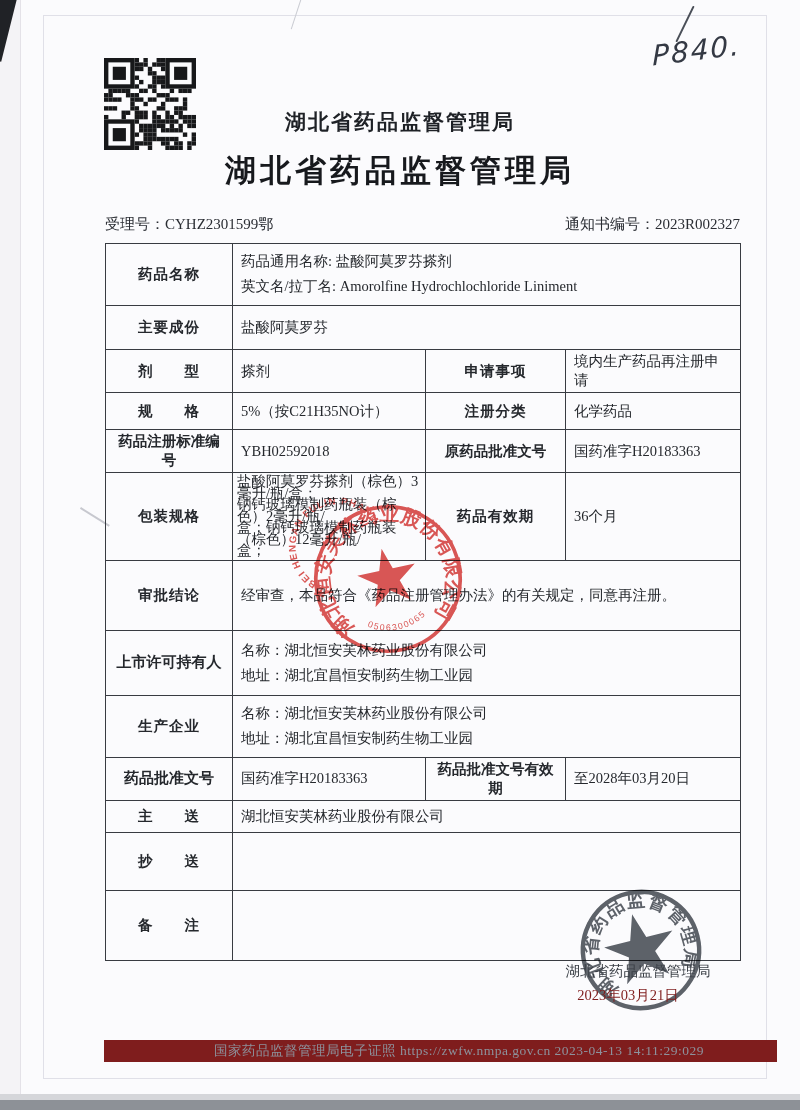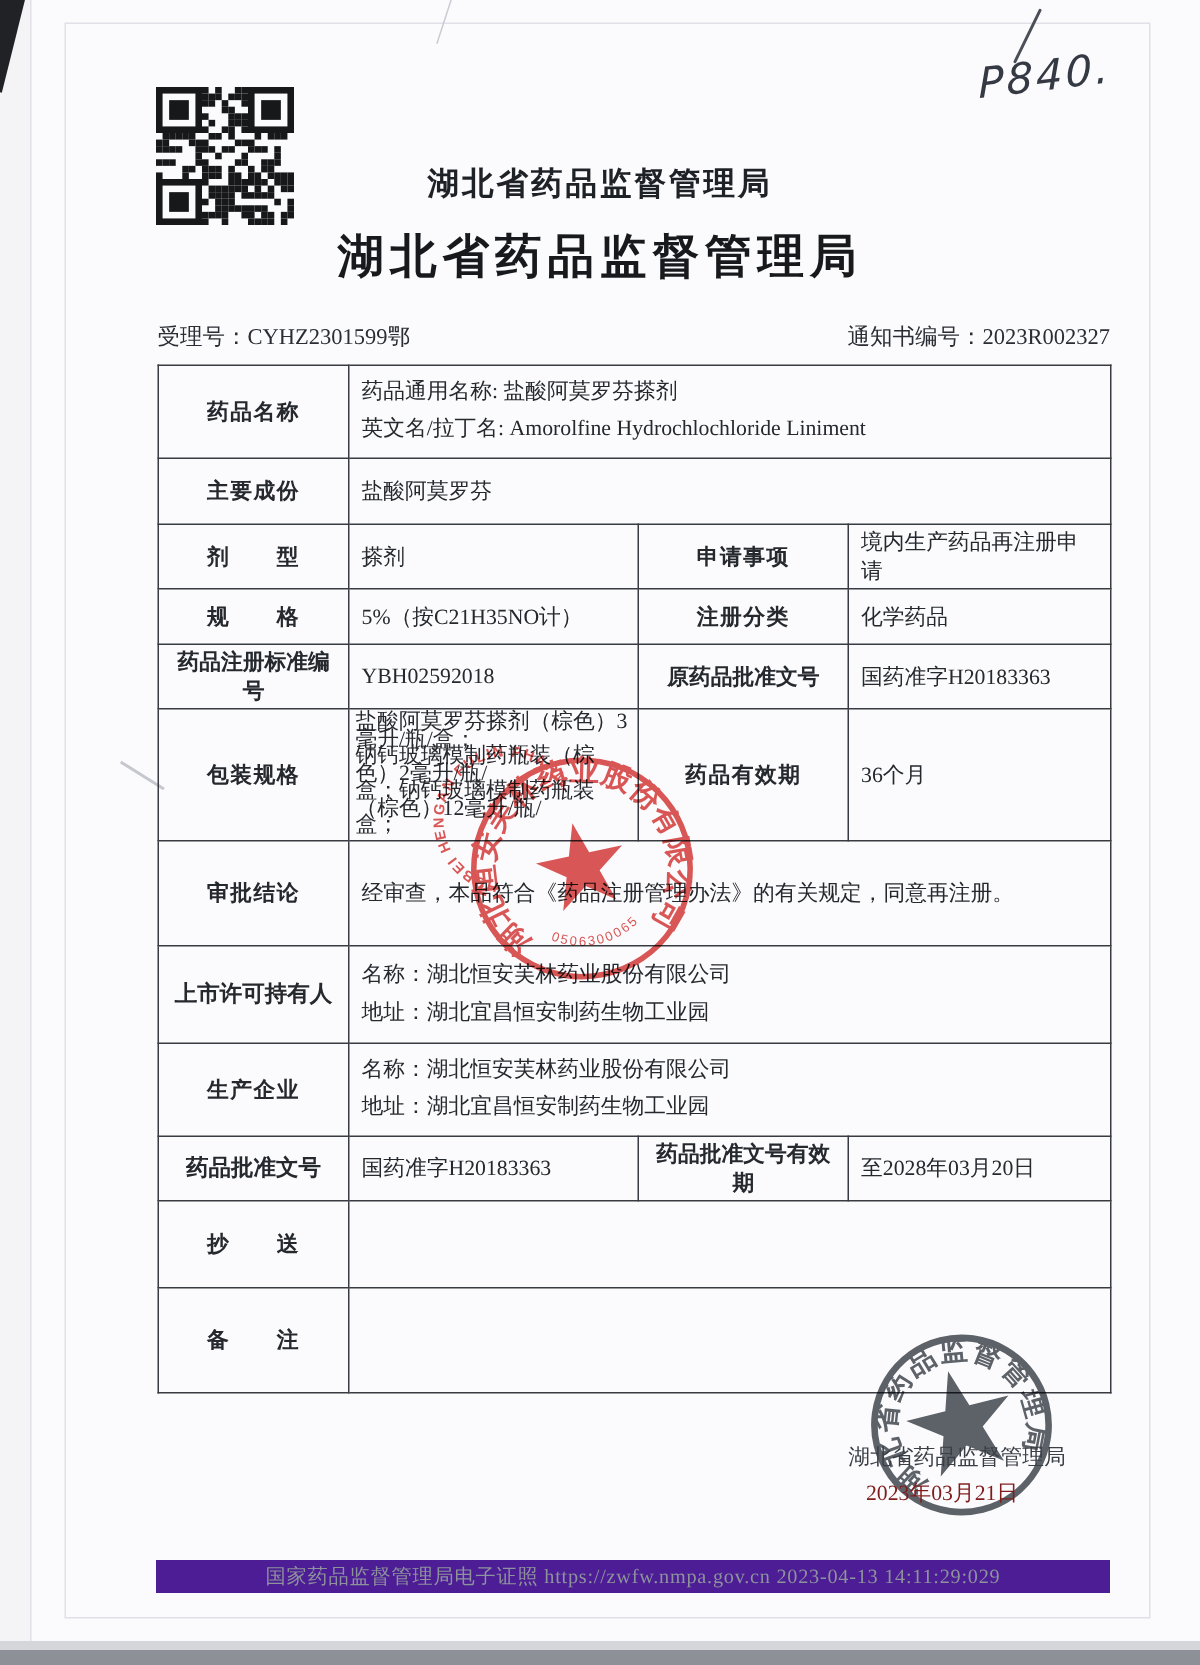--- a/index.html
+++ b/index.html
@@ -38,22 +38,22 @@
   .r1{height:62px;} .r2{height:46px;} .r3{height:44px;} .r4{height:38px;} .r5{height:37px;}
   .r6{height:33px;} .r7{height:52px;} .r8{height:70px;} .r9{height:65px;} .r10{height:62px;}
   .r11{height:33px;} .r12{height:32px;} .r13{height:58px;} .r14{height:70px;}
   
   .stamp{position:absolute;mix-blend-mode:multiply;}
   #company-seal{left:285px;top:476px;width:206px;height:206px;opacity:0.88;transform:rotate(-12deg);}
   #authority-seal{left:553px;top:862px;width:176px;height:176px;opacity:0.92;transform:rotate(-14deg);}
   #issuer-text{left:548px;top:962px;width:180px;text-align:center;font-size:14.5px;color:#3a3f46;}
   #issue-date{left:548px;top:986px;width:160px;text-align:center;font-size:14.5px;color:#7f1d1d;}
   
-  #footer-bar{left:104px;top:1040px;width:636px;height:22px;background:#4c1d95;
-      display:flex;align-items:center;justify-content:center;}
+  #footer-bar{left:104px;top:1040px;width:636px;height:22px;background:#7f1d1d;
+      display:flex;align-items:center;justify-content:center;padding-left:37px;}
   #footer-text{font-size:13.5px;letter-spacing:0.5px;color:#8d929c;white-space:nowrap;}
 </style>
 </head>
 <body>
 
 <div id="page">
 
   <div class="abs" id="inner-border"></div>
   <div class="abs" id="left-edge"></div>
   <div class="abs" id="corner-mark"></div>
@@ -305,20 +305,24 @@
         <div>名称：湖北恒安芙林药业股份有限公司</div>
         <div>地址：湖北宜昌恒安制药生物工业园</div>
       </td>
     </tr>
     <tr class="r11">
       <td class="lbl-sm" style="font-size:15px;">药品批准文号</td>
       <td>国药准字H20183363</td>
       <td class="lbl-sm">药品批准文号有效期</td>
       <td>至2028年03月20日</td>
     </tr>
+    <tr class="r12">
+      <td class="lbl">主　　送</td>
+      <td colspan="3">湖北恒安芙林药业股份有限公司</td>
+    </tr>
     <tr class="r13">
       <td class="lbl">抄　　送</td>
       <td colspan="3"></td>
     </tr>
     <tr class="r14">
       <td class="lbl">备　　注</td>
       <td colspan="3"></td>
     </tr>
   </tbody>
     </table>

